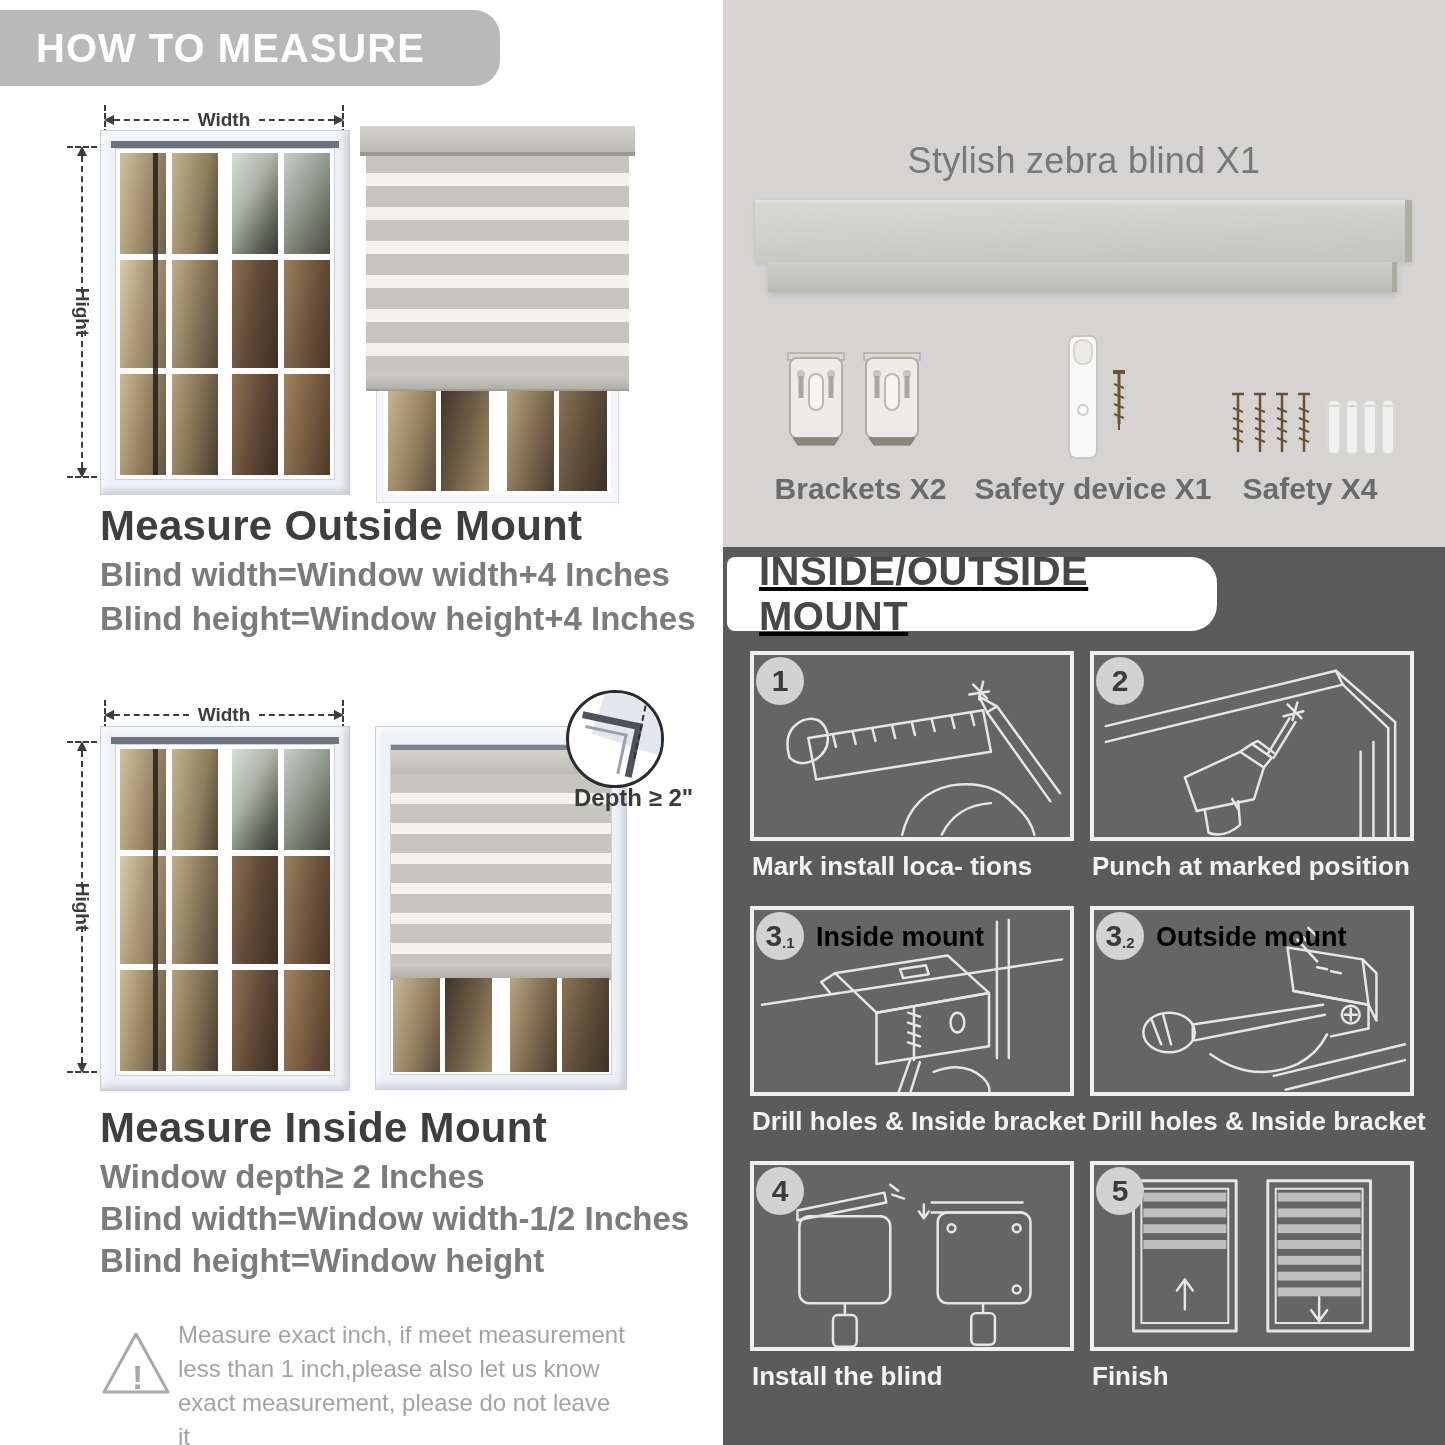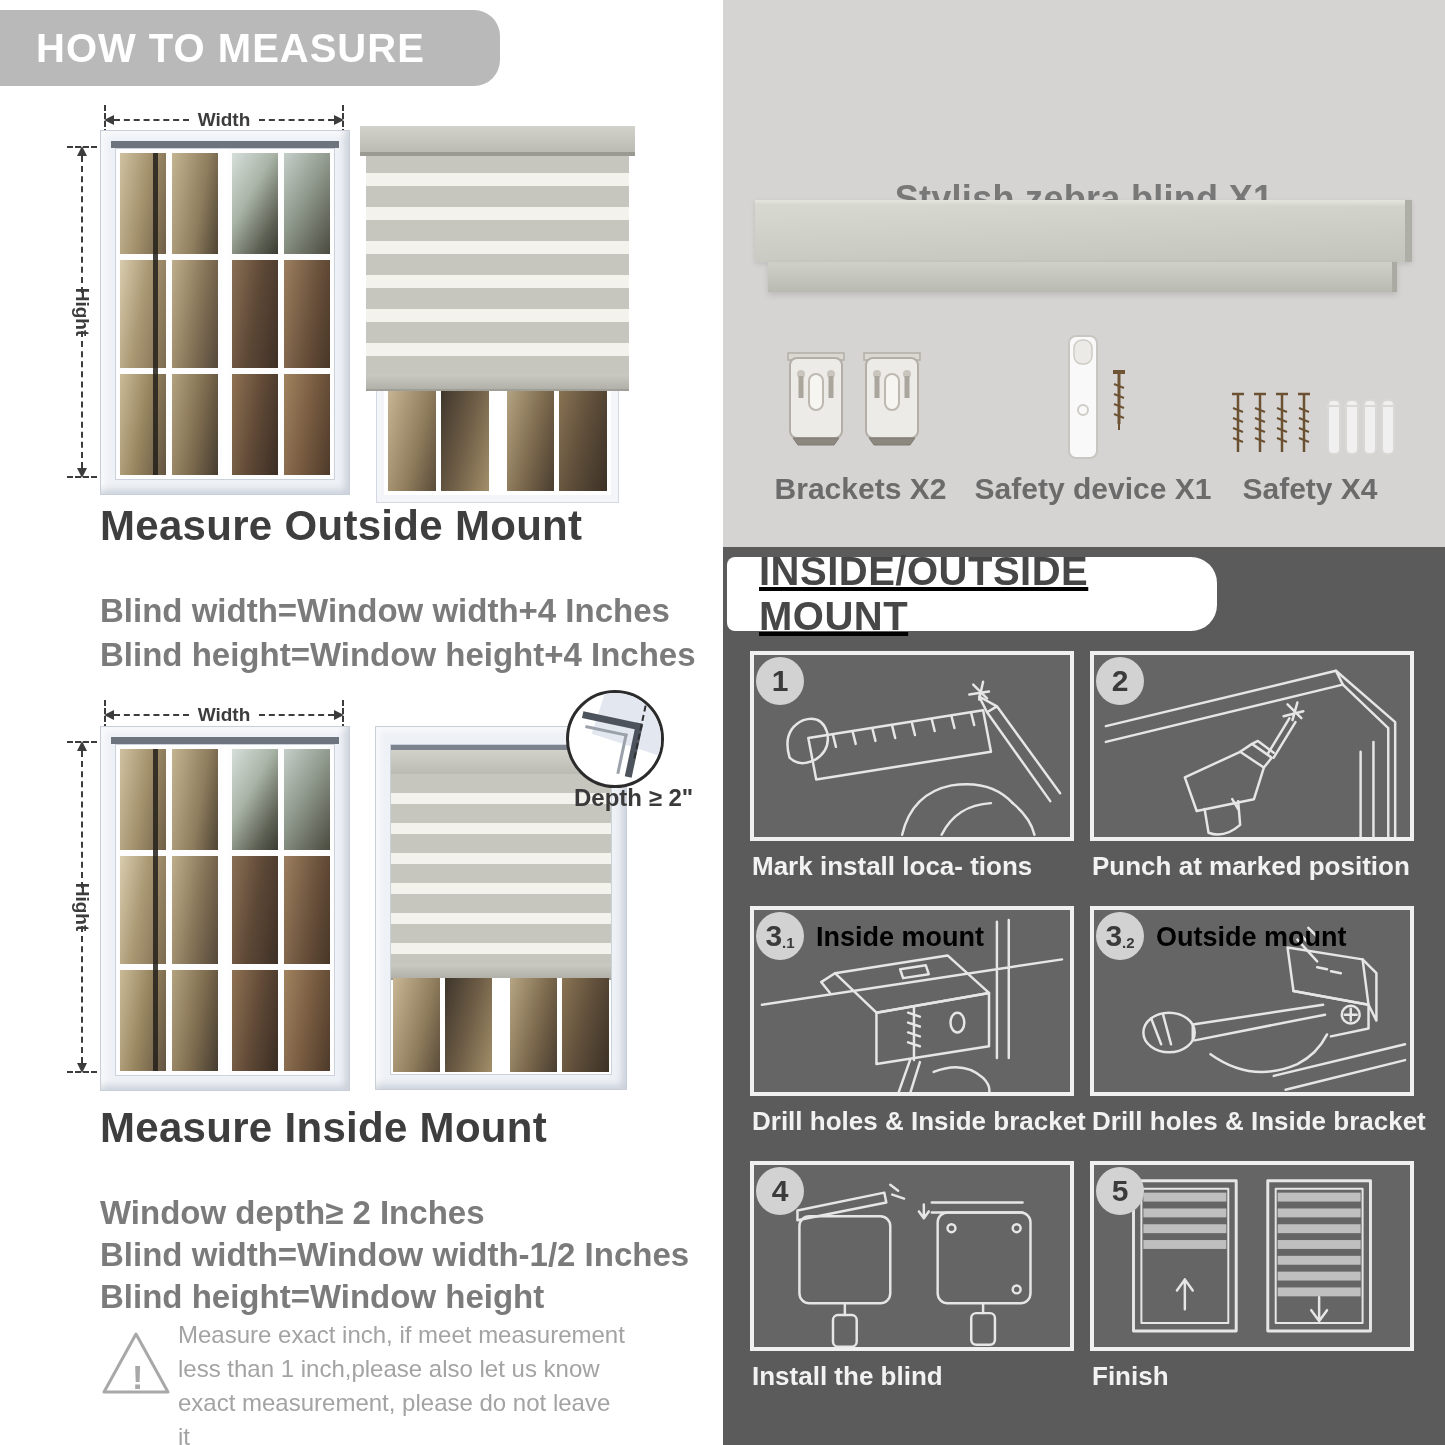--- a/index.html
+++ b/index.html
@@ -83,31 +83,31 @@
   .dc-sky{position:absolute;right:-14px;top:-18px;width:74px;height:72px;background:#e3e8f0;transform:rotate(18deg);}
   .dc-l1{position:absolute;left:8px;top:24px;width:54px;height:48px;
          border-top:7px solid #4d535c;border-right:7px solid #4d535c;transform:rotate(12deg);}
   .dc-l2{position:absolute;left:12px;top:36px;width:40px;height:38px;
          border-top:3px solid #9aa1ab;border-right:3px solid #9aa1ab;transform:rotate(12deg);}
   .dc-dash{position:absolute;right:20px;top:12px;height:54px;width:0;
            border-left:2px dashed #2f2f2f;transform:rotate(12deg);}
 
   
   .m-head{position:absolute;font-size:42px;font-weight:700;color:#3e3e3e;letter-spacing:.3px;white-space:nowrap;}
-  .m-sub{position:absolute;font-size:33px;font-weight:700;color:#7b7b7b;white-space:nowrap;margin-top:36px;}
+  .m-sub{position:absolute;font-size:33px;font-weight:700;color:#7b7b7b;white-space:nowrap;}
   .depth-lbl{position:absolute;font-size:24px;font-weight:700;color:#3a3a3a;white-space:nowrap;}
   .warn-text{position:absolute;font-size:24px;font-weight:400;color:#a3a3a3;line-height:34px;width:450px;}
   .warn-mark{position:absolute;font-size:34px;font-weight:700;color:#a8a8a8;}
 
   
   .panel-light{position:absolute;left:723px;top:0;width:722px;height:547px;background:#d5d4d3;}
   .panel-dark{position:absolute;left:723px;top:547px;width:722px;height:898px;background:#5b5b5b;}
 
   .product-title{position:absolute;left:0;top:140px;width:722px;text-align:center;
-                 font-size:36px;font-weight:700;color:#787878;letter-spacing:.3px;margin-top:38px;}
+                 font-size:36px;font-weight:400;color:#787878;letter-spacing:.3px;}
   .big-cassette{position:absolute;left:32px;top:200px;width:650px;height:62px;
                 background:linear-gradient(178deg,#d9dbd3 0%,#c3c5bc 100%);
                 border-right:7px solid #aeb0a7;box-shadow:0 2px 5px rgba(0,0,0,.10);}
   .big-cassette::after{content:"";position:absolute;left:0;top:0;right:0;height:6px;
                 background:linear-gradient(#e4e6de,#d4d6ce);}
   .big-lip{position:absolute;left:45px;top:262px;width:624px;height:30px;
            background:linear-gradient(#cfd1c9 0%,#b9bbb2 100%);
            border-right:5px solid #a9aba2;box-shadow:0 3px 6px rgba(0,0,0,.12);}
   .item-label{position:absolute;font-size:30px;font-weight:700;color:#6b6b6b;text-align:center;white-space:nowrap;}
 

